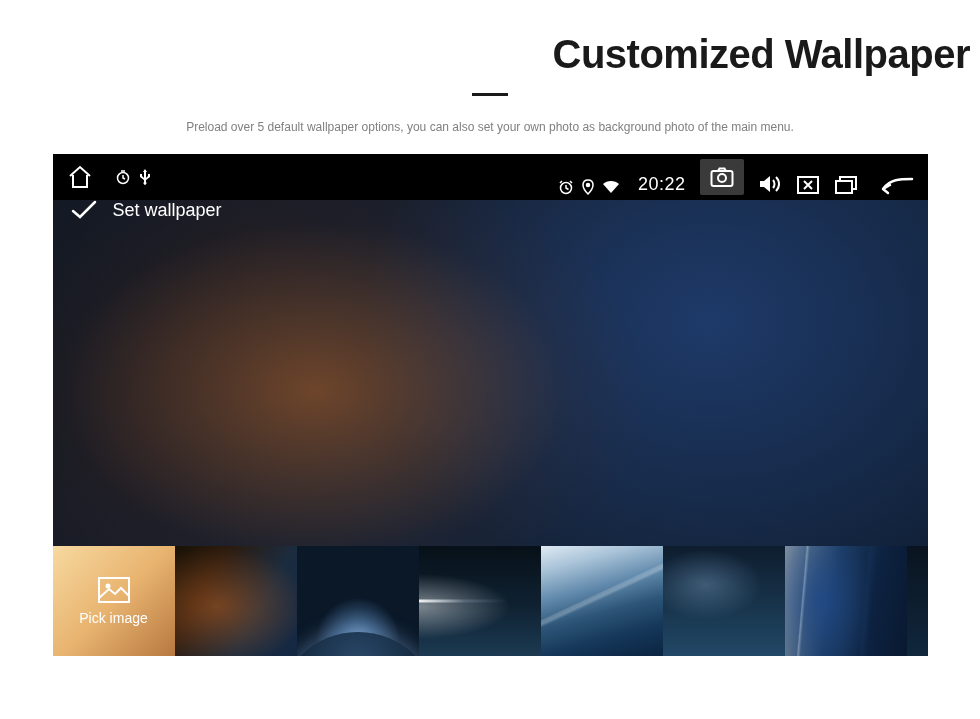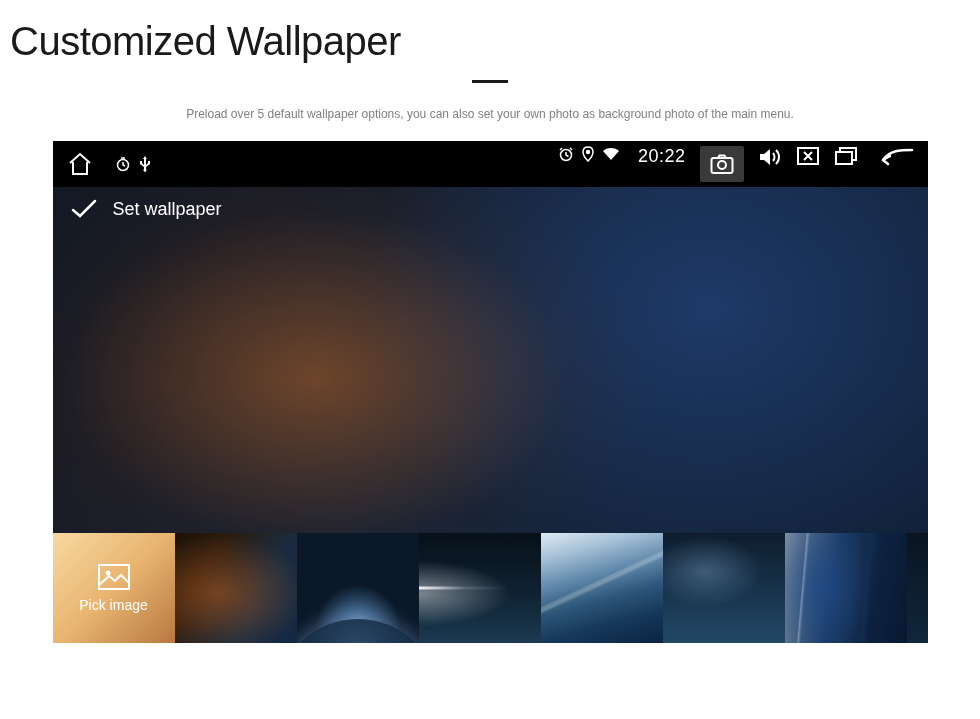--- a/index.html
+++ b/index.html
@@ -9,25 +9,25 @@
     background: #ffffff;
     font-family: -apple-system, BlinkMacSystemFont, "Segoe UI", Arial, sans-serif;
     overflow: hidden;
   }
   .outer {
     width: 100%;
     height: 100%;
     padding: 0 10px;
   }
   .heading {
-    text-align: left;
+    text-align: right;
     font-size: 40px;
-    font-weight: 400;
+    font-weight: 700;
     color: #1a1a1a;
-    margin-top: 19px;
+    margin-top: 32px;
     letter-spacing: -0.5px;
   }
   .heading-underline {
     width: 36px;
     height: 3px;
     background: #1a1a1a;
     margin: 16px auto 0;
   }
   .subheading {
     text-align: center;
@@ -49,35 +49,34 @@
   
   .statusbar {
     height: 46px;
     background: #000;
     display: flex;
     align-items: center;
     padding: 0 14px;
     color: #fff;
   }
   .sb-left { display: flex; align-items: center; gap: 22px; }
-  .sb-right { margin-left: auto; display: flex; align-items: flex-start; gap: 14px; }
+  .sb-right { margin-left: auto; display: flex; align-items: flex-end; gap: 14px; }
   .sb-icon { display: inline-flex; align-items: center; justify-content: center; }
   .sb-icon svg { display: block; }
   .sb-time { font-size: 18px; font-weight: 500; letter-spacing: 0.5px; }
   .sb-icon.highlight {
     background: #3a3a3a;
     padding: 8px 10px;
     border-radius: 2px;
   }
   .sb-mini { display: flex; align-items: center; gap: 8px; margin-right: 4px;}
   
   .actionrow {
     height: 44px;
     display: flex;
-    align-items: center;
     padding: 0 18px;
     color: #fff;
     background: transparent;
   }
   .action-check { margin-right: 16px; display:inline-flex;}
   .action-label { font-size: 18px; font-weight: 400; }
   
   .preview {
     position: absolute;
     top: 46px;

